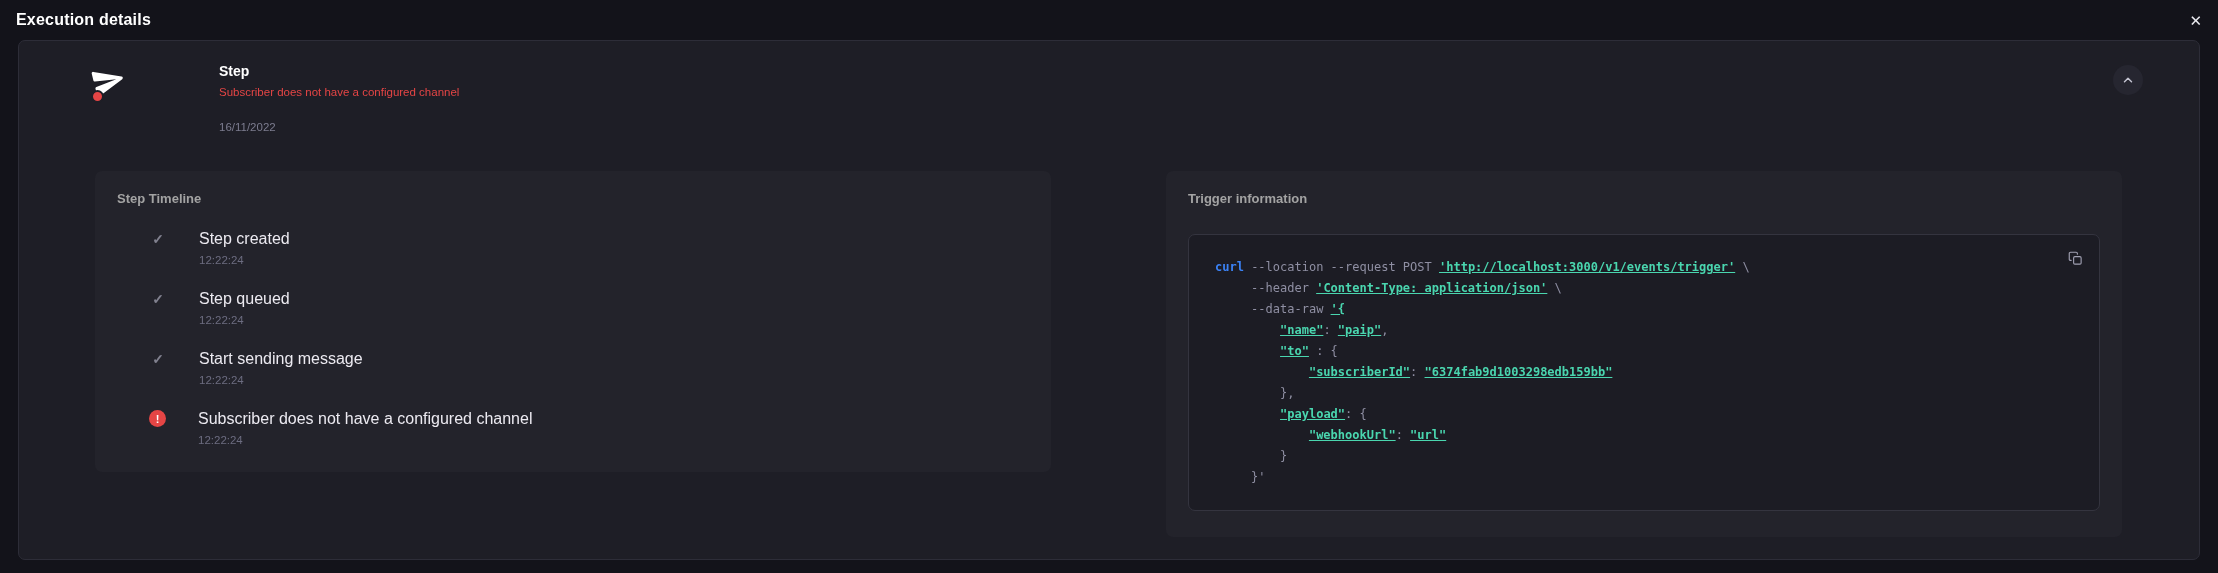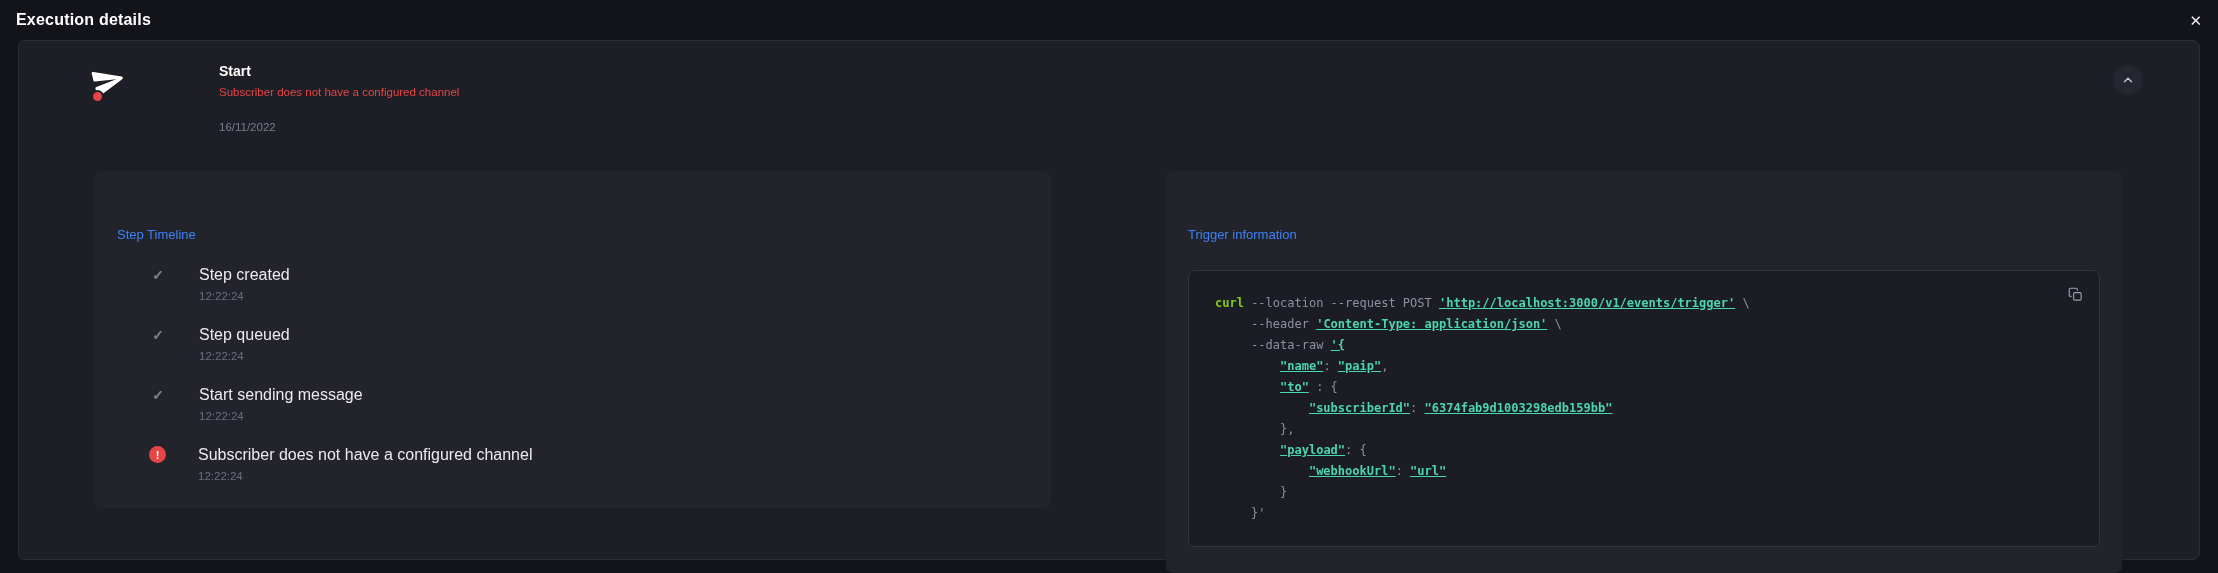--- a/index.html
+++ b/index.html
@@ -31,36 +31,36 @@
   .channel-title { color:#ffffff; font-size:14px; font-weight:700; }
   .error-msg { color:#e54545; font-size:11.5px; margin-top:7px; }
   .exec-date { color:#7c7c8f; font-size:11.5px; margin-top:23px; }
   .collapse-btn {
     position:absolute; right:56px; top:24px; width:30px; height:30px;
     border-radius:50%; background:#262630; border:none; cursor:pointer;
     display:flex; align-items:center; justify-content:center;
   }
   .cards { display:flex; justify-content:space-between; align-items:flex-start; padding:38px 77px 0 76px; }
   .card { width:956px; background:#23232b; border-radius:7px; padding:20px 22px 26px; }
-  .card-title { color:#3b82f6; font-size:13px; font-weight:400;margin-top:36px; }
+  .card-title { color:#a3a3a3; font-size:13px; font-weight:700; }
   .tl-item { display:flex; align-items:flex-start; margin-top:24px; padding-left:32px; }
   .tl-icon { width:18px; height:18px; display:flex; align-items:center; justify-content:center; margin-right:32px; flex:none; }
   .tl-icon.ok { color:#81818f; font-size:14px; font-weight:700; }
   .tl-icon.err { background:#e54545; border-radius:50%; color:#ffffff; font-size:11px; font-weight:700; width:17px; height:17px; }
   .tl-label { color:#eceaf1; font-size:16px; }
   .tl-time { color:#6c6c80; font-size:11.5px; margin-top:6px; }
   .code-block {
     position:relative; margin-top:28px;
     background:#1c1c24; border:1px solid #34343f; border-radius:7px;
     padding:22px 60px 22px 26px;
     font-family:"DejaVu Sans Mono","Liberation Mono",monospace;
     font-size:12px; line-height:21px;
   }
   .code-line { white-space:pre; }
-  .seg-c { color:#84cc16; font-weight:700; }
+  .seg-c { color:#3b82f6; font-weight:700; }
   .seg-p { color:#8f8fa3; }
   .seg-s { color:#4ad6af; font-weight:700;text-decoration:underline; }
   .copy-btn { position:absolute; top:16px; right:16px; background:none; border:none; color:#a0a0b2; cursor:pointer; }
 </style>
 </head>
 <body>
 
 <div class="top-header">
   <div class="page-title">Execution details</div>
   <button class="close-btn"><span>✕</span></button>
@@ -70,21 +70,21 @@
   <div class="exec-header">
     <div class="icon-wrap">
       <span class="send-icon">
         <svg viewBox="0 0 24 24" fill="#ffffff">
             <path d="M3.4 20.4l17.45-7.48a1 1 0 0 0 0-1.84L3.4 3.6a.95.95 0 0 0-1.39.91L2 9.12c0 .5.37.93.87.99L17 12 2.87 13.88c-.5.07-.87.5-.87 1l.01 4.61c0 .71.73 1.2 1.39.91z"></path>
           </svg>
       </span>
       <span class="error-dot"></span>
     </div>
     <div class="exec-info">
-      <div class="channel-title">Start</div>
+      <div class="channel-title">Step</div>
       <div class="error-msg">Subscriber does not have a configured channel</div>
       <div class="exec-date">16/11/2022</div>
     </div>
     <button class="collapse-btn">
       <svg width="14" height="14" viewBox="0 0 24 24" fill="none" stroke="#c5c5d2" stroke-width="2.5" stroke-linecap="round" stroke-linejoin="round">
           <polyline points="6 15 12 9 18 15"></polyline>
         </svg>
     </button>
   </div>
 

